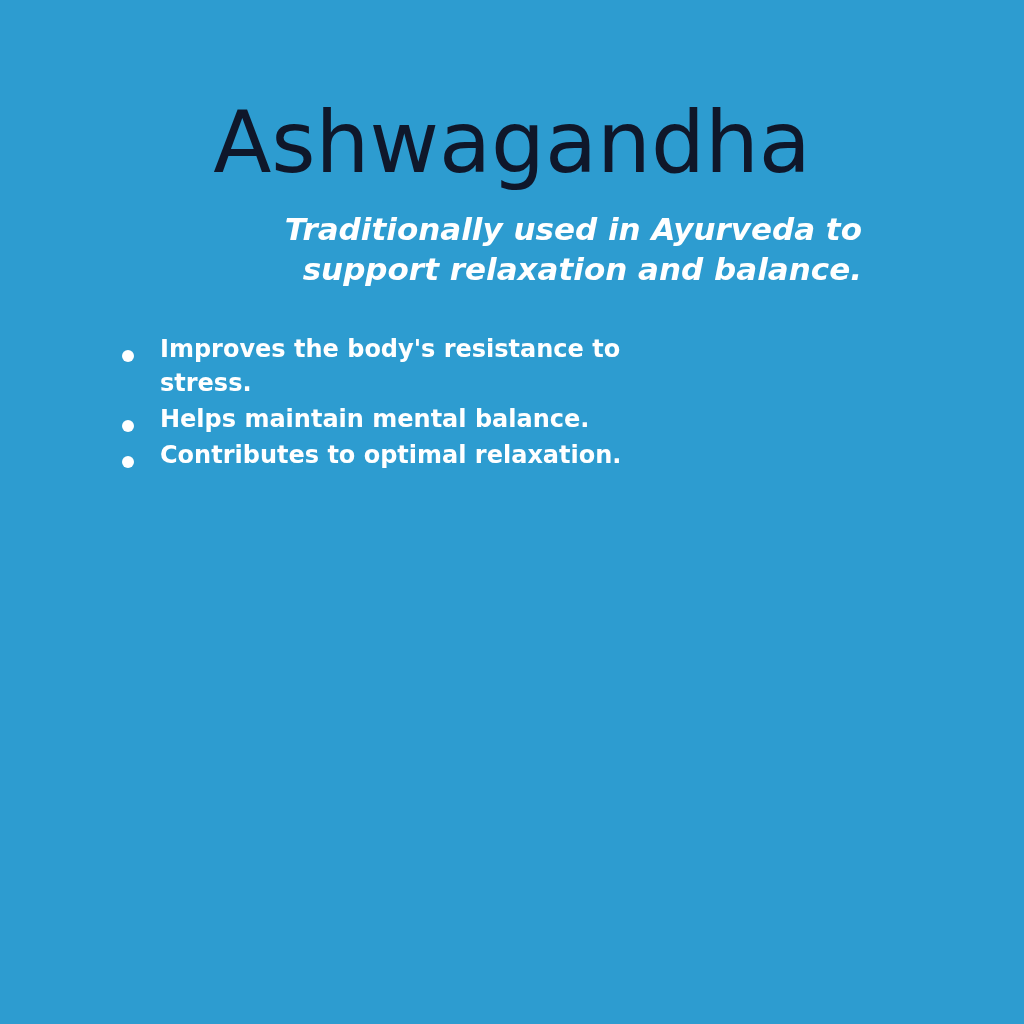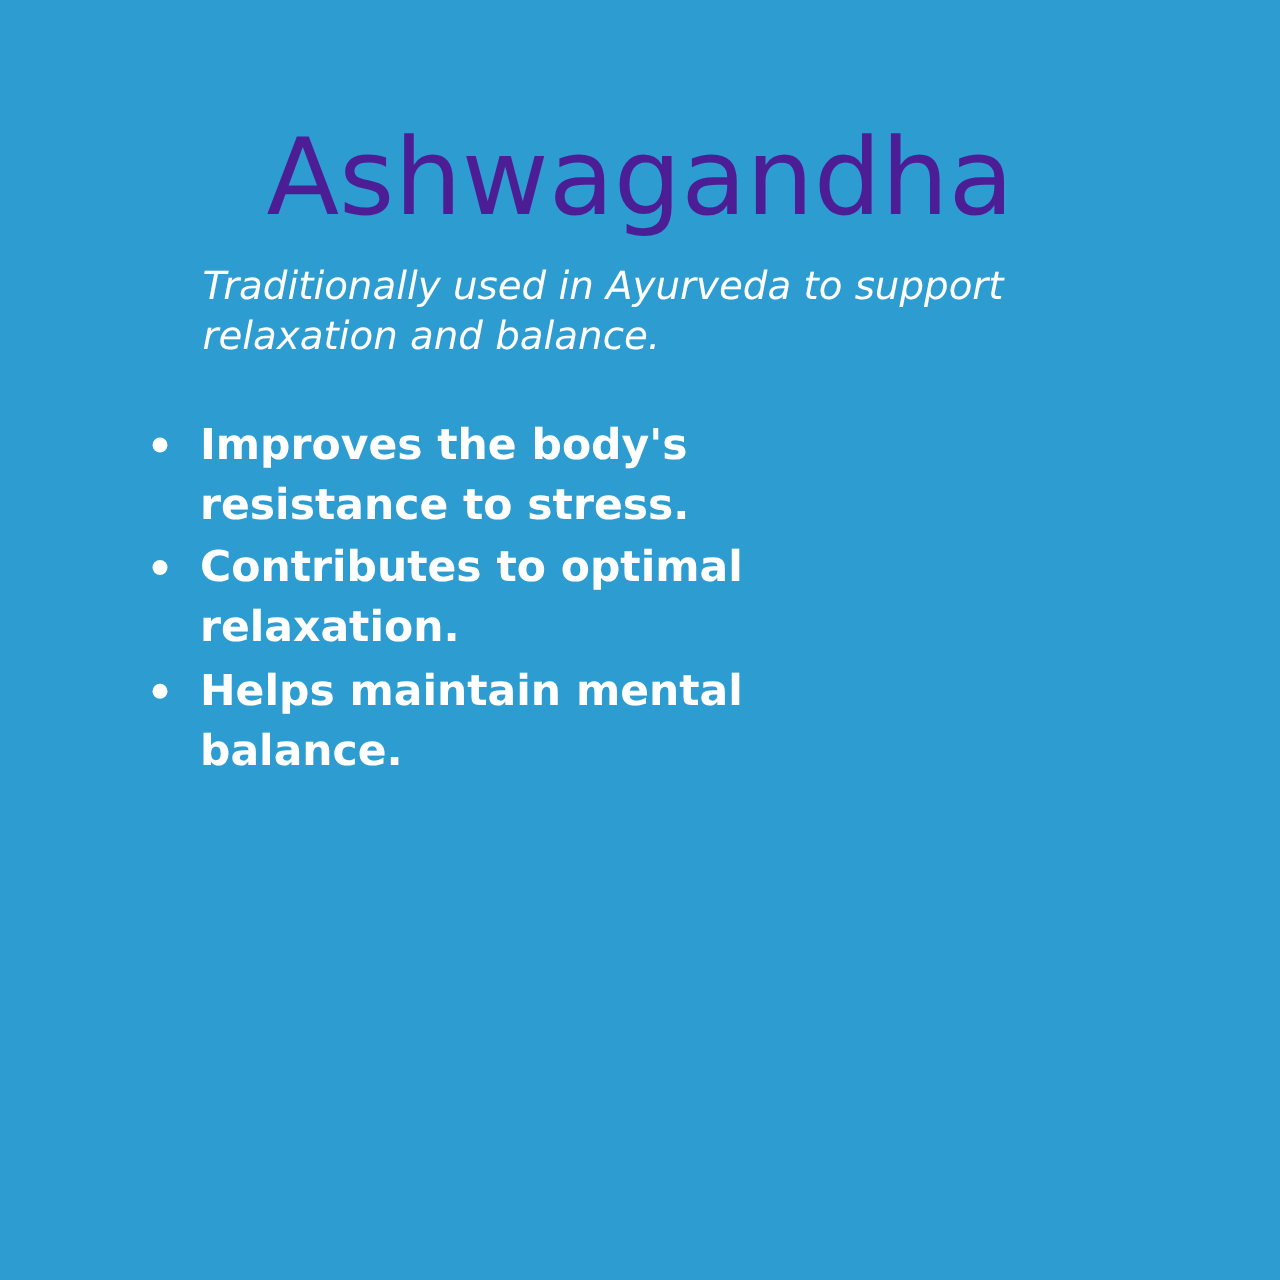--- a/index.html
+++ b/index.html
@@ -14,51 +14,51 @@
     overflow: hidden;
   }
   .card {
     width: 1024px;
     height: 1024px;
     box-sizing: border-box;
     background: #2d9cd0;
     position: relative;
   }
   .title {
-    color: #4c1d95;
+    color: #0f172a;
     font-family: "DejaVu Sans", sans-serif;
     font-weight: 400;
     font-size: 85px;
     line-height: 1;
     text-align: center;
     letter-spacing: 0px;
     padding-top: 100px;
     margin: 0;
   }
   .subtitle {
     color: #ffffff;
     font-family: "DejaVu Sans", sans-serif;
-    font-weight: 400;
+    font-weight: 700;
     font-style: italic;
     font-size: 31px;
     line-height: 1.3;
-    text-align: left;
+    text-align: right;
     margin: 24px auto 0 auto;
     max-width: 700px;
   }
   .bullets {
     margin: 42px 0 0 0;
     padding: 0 60px 0 110px;
     list-style: none;
   }
   .bullets li {
     color: #ffffff;
     font-family: "DejaVu Sans", sans-serif;
     font-weight: 700;
-    font-size: 34px;
+    font-size: 24px;
     line-height: 1.42;
     position: relative;
     padding-left: 50px;
     margin-bottom: 2px;
     max-width: 560px;
   }
   .bullets li .dot {
     position: absolute;
     left: 12px;
     top: 18px;
@@ -94,22 +94,22 @@
 
   <p class="subtitle">Traditionally used in Ayurveda to support relaxation and balance.</p>
 
   <ul class="bullets">
     <li>
       <span class="dot"></span>
       <span>Improves the body's resistance to stress.</span>
     </li>
     <li>
       <span class="dot"></span>
-      <span>Contributes to optimal relaxation.</span>
+      <span>Helps maintain mental balance.</span>
     </li>
     <li>
       <span class="dot"></span>
-      <span>Helps maintain mental balance.</span>
+      <span>Contributes to optimal relaxation.</span>
     </li>
   </ul>
 
 
 </div>
 
 </body></html>

